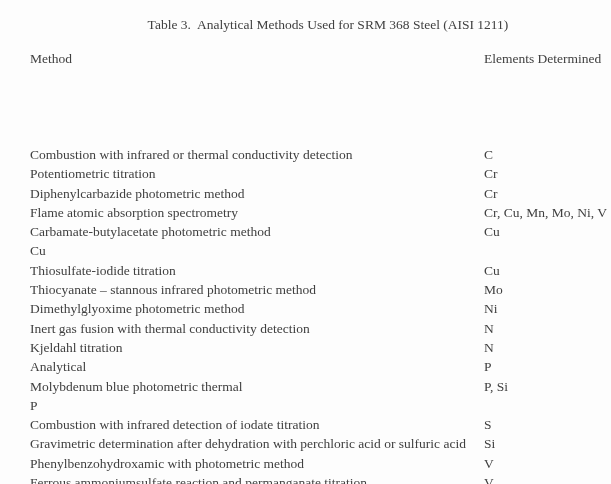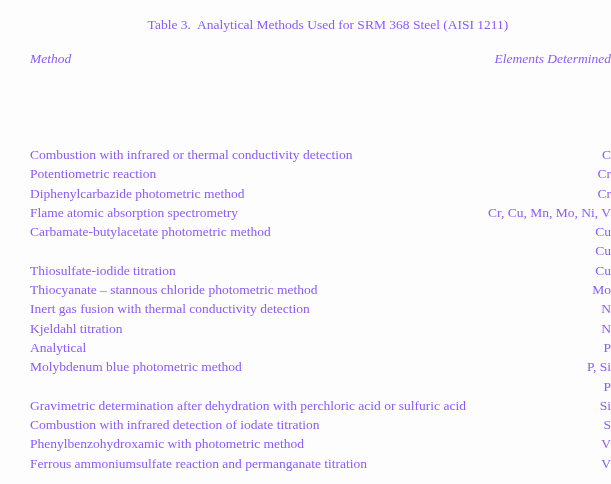--- a/index.html
+++ b/index.html
@@ -7,46 +7,44 @@
     padding: 0;
     background: #ffffff;
   }
   .page {
     position: relative;
     width: 611px;
     height: 484px;
     background: #fdfdfd;
     font-family: "Liberation Serif", "DejaVu Serif", serif;
     font-size: 13.5px;
-    color: #8b5cf6;
+    color: #404040;
     overflow: hidden;
   }
   .title {
     position: absolute;
     top: 17px;
     left: 45px;
     right: 0;
     text-align: center;
     white-space: pre;
   }
   .thead {
     position: absolute;
     top: 51px;
     left: 30px;
     right: 0;
     display: flex;
-    font-style: italic;
   }
   .col-method {
     width: 454px;
     flex: 0 0 454px;
   }
   .col-elements {
     flex: 1;
-    text-align: right;
   }
   .tbody {
     position: absolute;
     top: 104px;
     left: 30px;
     right: 0;
     line-height: 19.3px;
     margin-top: 41px;
   }
   .row {
@@ -71,21 +69,21 @@
   </div>
 
   <div class="tbody">
 
       <div class="row">
         <div class="col-method cell">Combustion with infrared or thermal conductivity detection</div>
         <div class="col-elements cell">C</div>
       </div>
 
       <div class="row">
-        <div class="col-method cell">Potentiometric reaction</div>
+        <div class="col-method cell">Potentiometric titration</div>
         <div class="col-elements cell">Cr</div>
       </div>
 
       <div class="row">
         <div class="col-method cell">Diphenylcarbazide photometric method</div>
         <div class="col-elements cell">Cr</div>
       </div>
 
       <div class="row">
         <div class="col-method cell">Flame atomic absorption spectrometry</div>
@@ -101,57 +99,61 @@
         <div class="col-elements cell">Cu</div>
       </div>
 
       <div class="row">
         <div class="col-method cell">Thiosulfate-iodide titration</div>
         <div class="col-elements cell">Cu</div>
       </div>
 
 
       <div class="row">
-        <div class="col-method cell">Thiocyanate – stannous chloride photometric method</div>
+        <div class="col-method cell">Thiocyanate – stannous infrared photometric method</div>
         <div class="col-elements cell">Mo</div>
       </div>
 
+      <div class="row">
+        <div class="col-method cell">Dimethylglyoxime photometric method</div>
+        <div class="col-elements cell">Ni</div>
+      </div>
 
       <div class="row">
         <div class="col-method cell">Inert gas fusion with thermal conductivity detection</div>
         <div class="col-elements cell">N</div>
       </div>
 
       <div class="row">
         <div class="col-method cell">Kjeldahl titration</div>
         <div class="col-elements cell">N</div>
       </div>
 
       <div class="row">
         <div class="col-method cell">Analytical</div>
         <div class="col-elements cell">P</div>
       </div>
 
       <div class="row">
-        <div class="col-method cell">Molybdenum blue photometric method</div>
+        <div class="col-method cell">Molybdenum blue photometric thermal</div>
         <div class="col-elements cell">P, Si</div>
       </div>
 
       <div class="row">
         <div class="col-elements cell">P</div>
       </div>
 
       <div class="row">
-        <div class="col-method cell">Gravimetric determination after dehydration with perchloric acid or sulfuric acid</div>
-        <div class="col-elements cell">Si</div>
+        <div class="col-method cell">Combustion with infrared detection of iodate titration</div>
+        <div class="col-elements cell">S</div>
       </div>
 
       <div class="row">
-        <div class="col-method cell">Combustion with infrared detection of iodate titration</div>
-        <div class="col-elements cell">S</div>
+        <div class="col-method cell">Gravimetric determination after dehydration with perchloric acid or sulfuric acid</div>
+        <div class="col-elements cell">Si</div>
       </div>
 
       <div class="row">
         <div class="col-method cell">Phenylbenzohydroxamic with photometric method</div>
         <div class="col-elements cell">V</div>
       </div>
 
       <div class="row">
         <div class="col-method cell">Ferrous ammoniumsulfate reaction and permanganate titration</div>
         <div class="col-elements cell">V</div>

